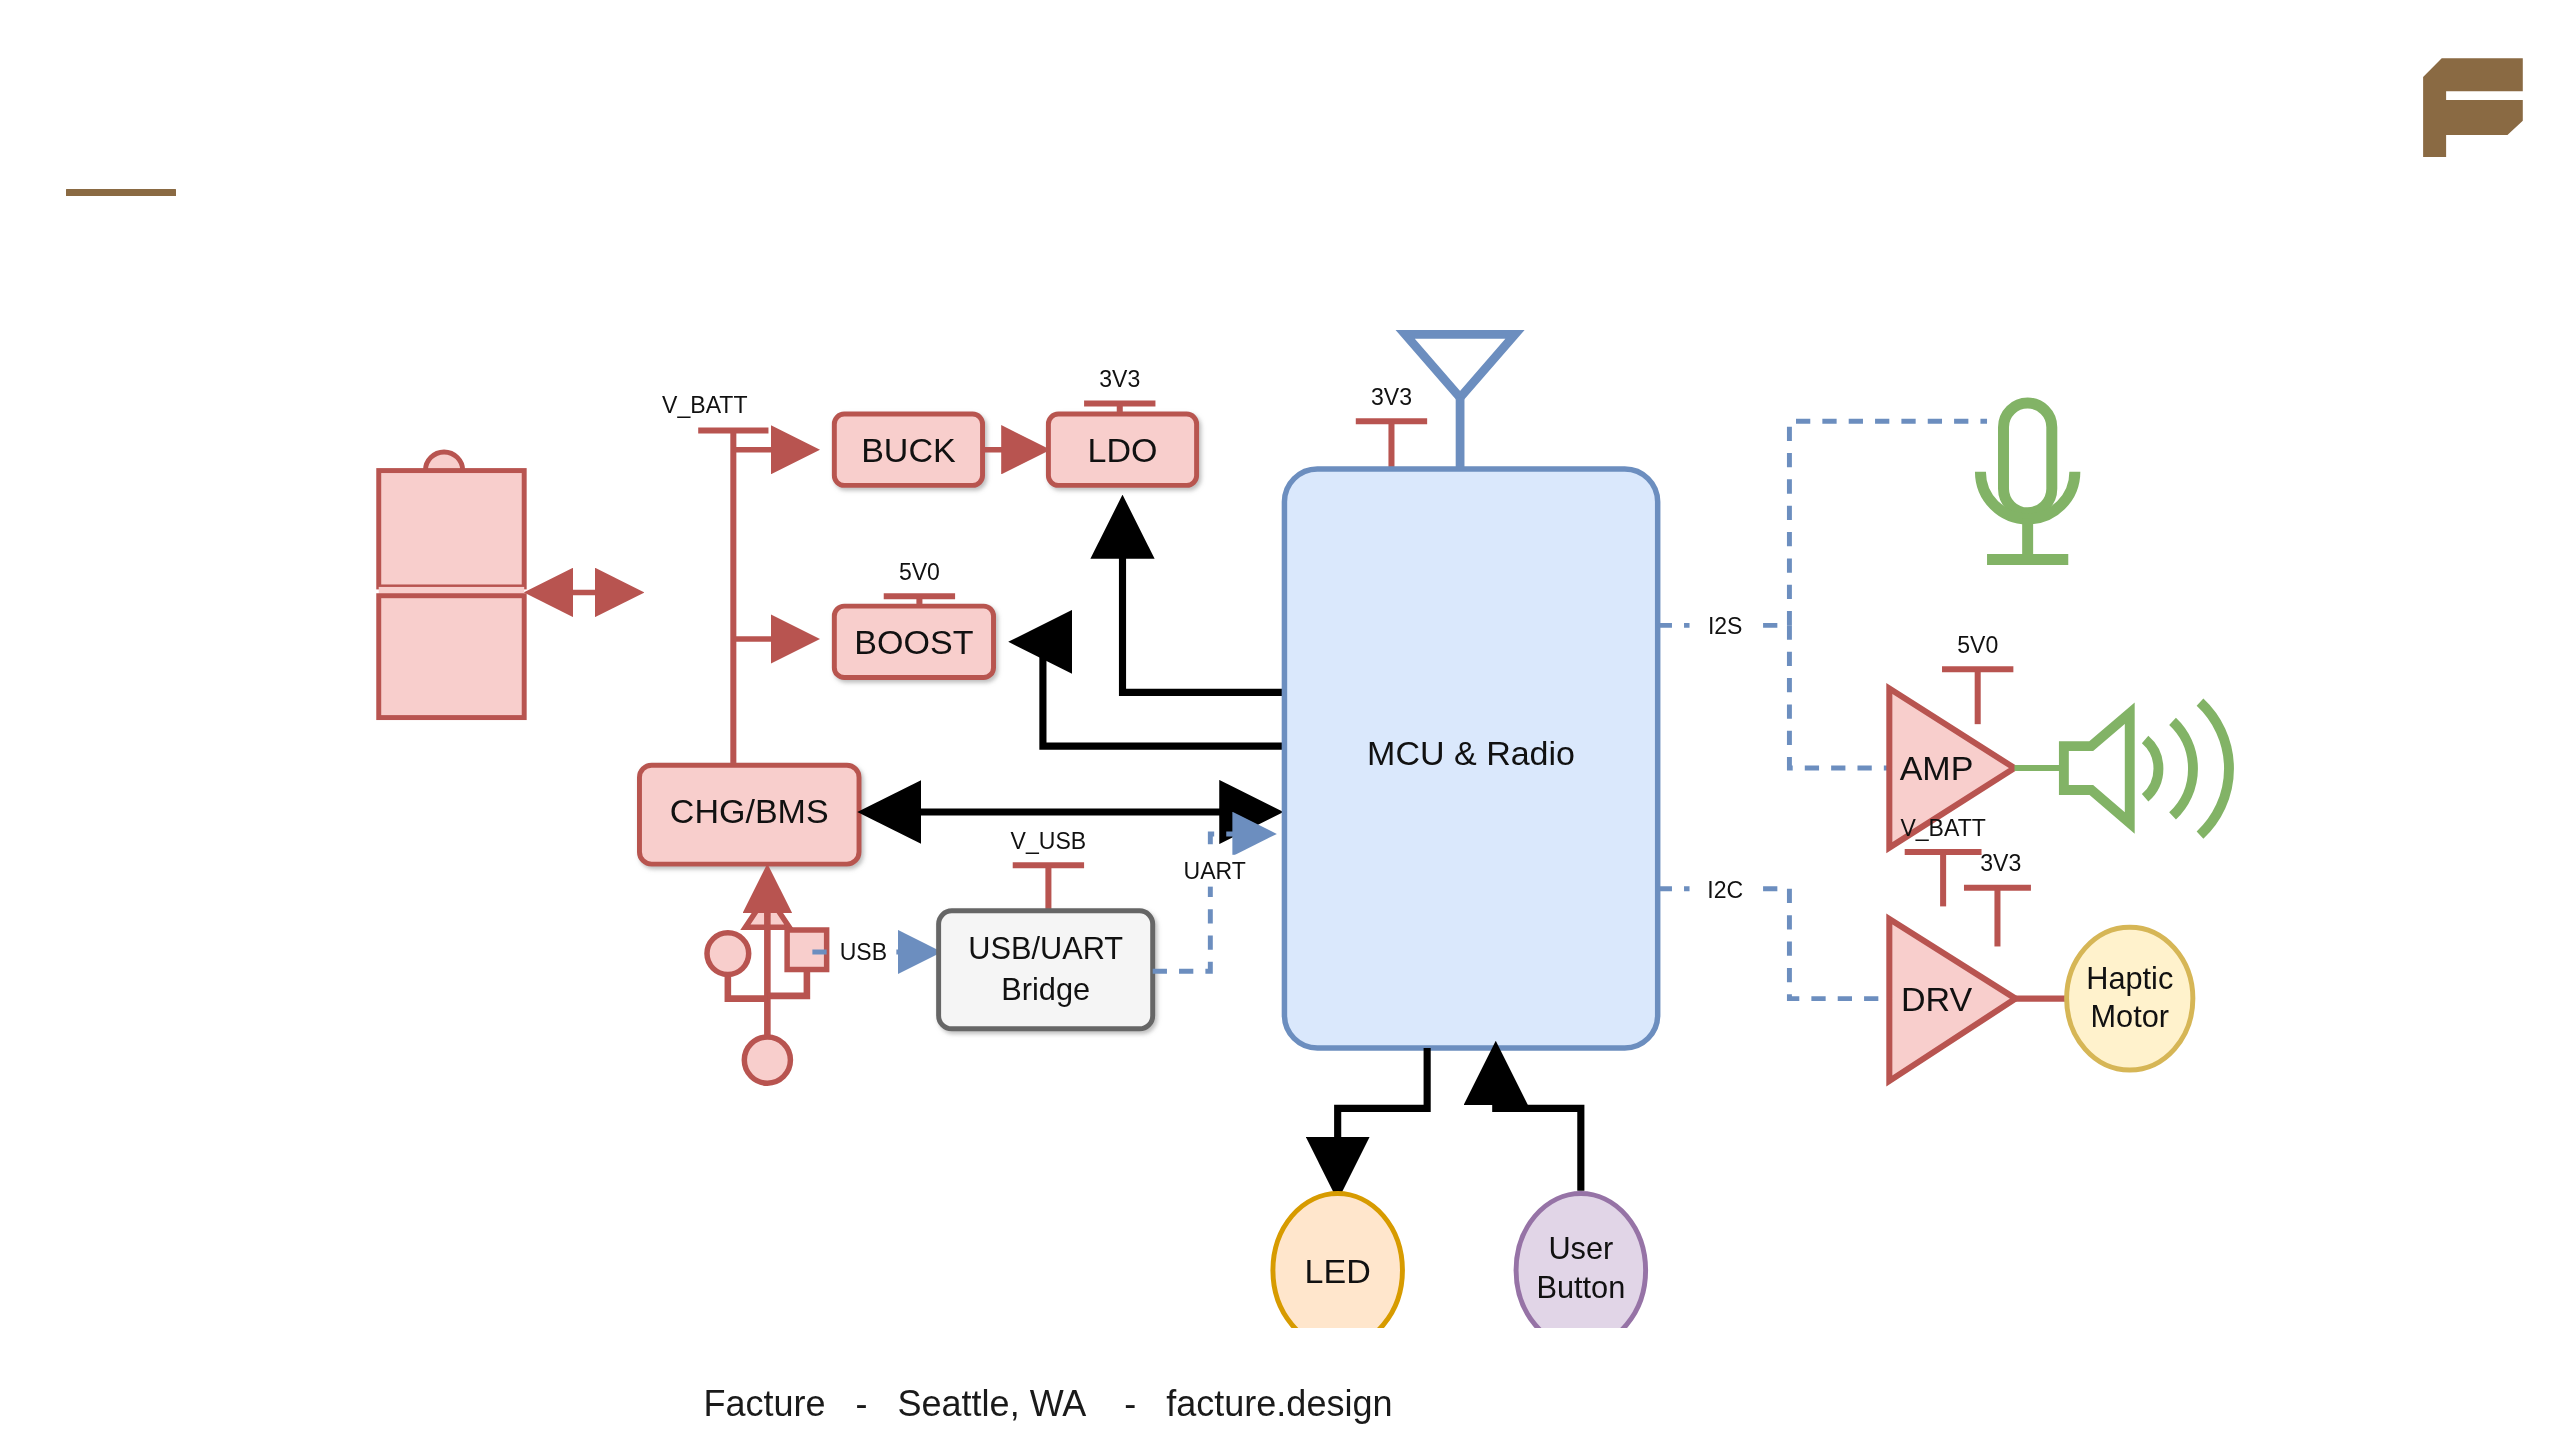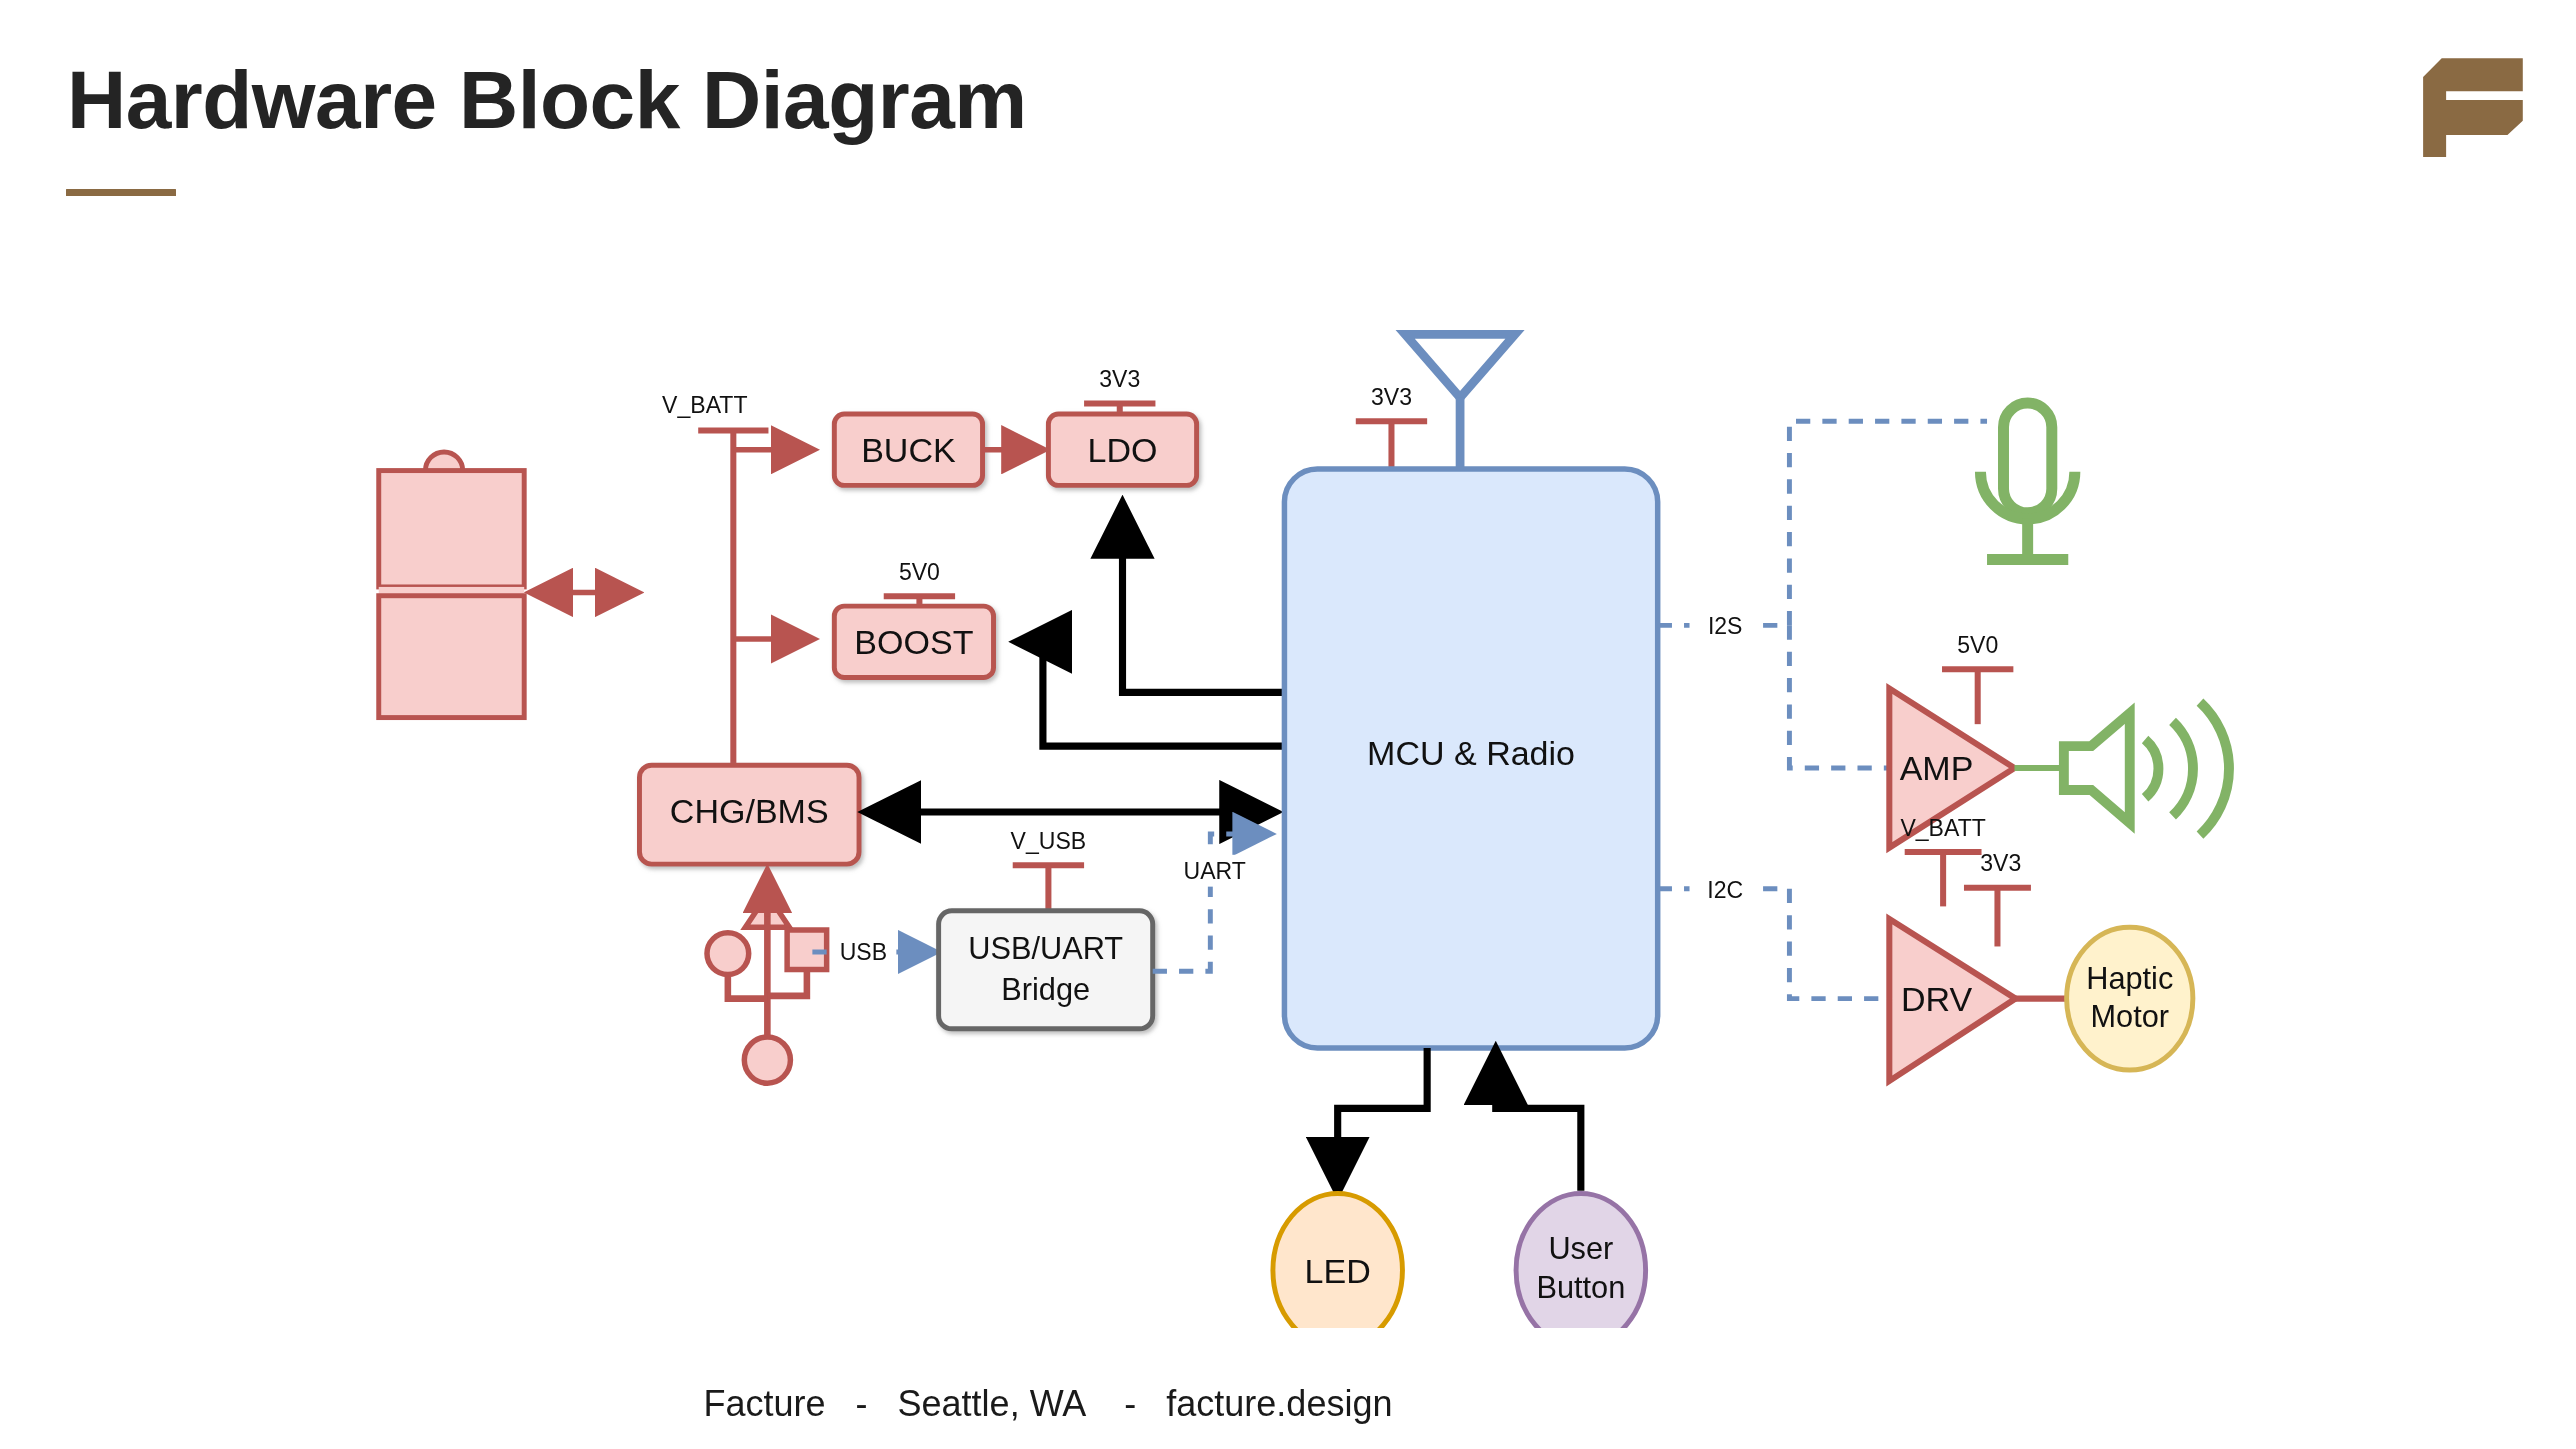--- a/index.html
+++ b/index.html
@@ -34,21 +34,20 @@
   .blk-label{font-size:62px;}
   .blk-label-sm{font-size:56px;}
   .rail-label{font-size:42px;}
   .bus-label{font-size:42px;}
 </style>
 </head>
 <body>
 
 <div id="slide">
 
-  <div id="page-title">Hardware Block Diagram</div>
   <div id="title-rule"></div>
 
   <svg id="brand-logo" viewBox="0 0 220 210">
     <path d="M18 62 L52 28 L200 28 L200 88 L60 88 L60 104 L200 104 L200 142 L172 168 L60 168 L60 208 L18 208 Z" fill="#8a6a43"></path>
   </svg>
 
   <svg id="diagram" viewBox="0 0 4693 1900">
     <defs>
       <marker id="arrRed" markerWidth="9" markerHeight="9" refX="7.6" refY="4.5" orient="auto">
         <path d="M0,0 L9,4.5 L0,9 Z" fill="#b85450"></path>

